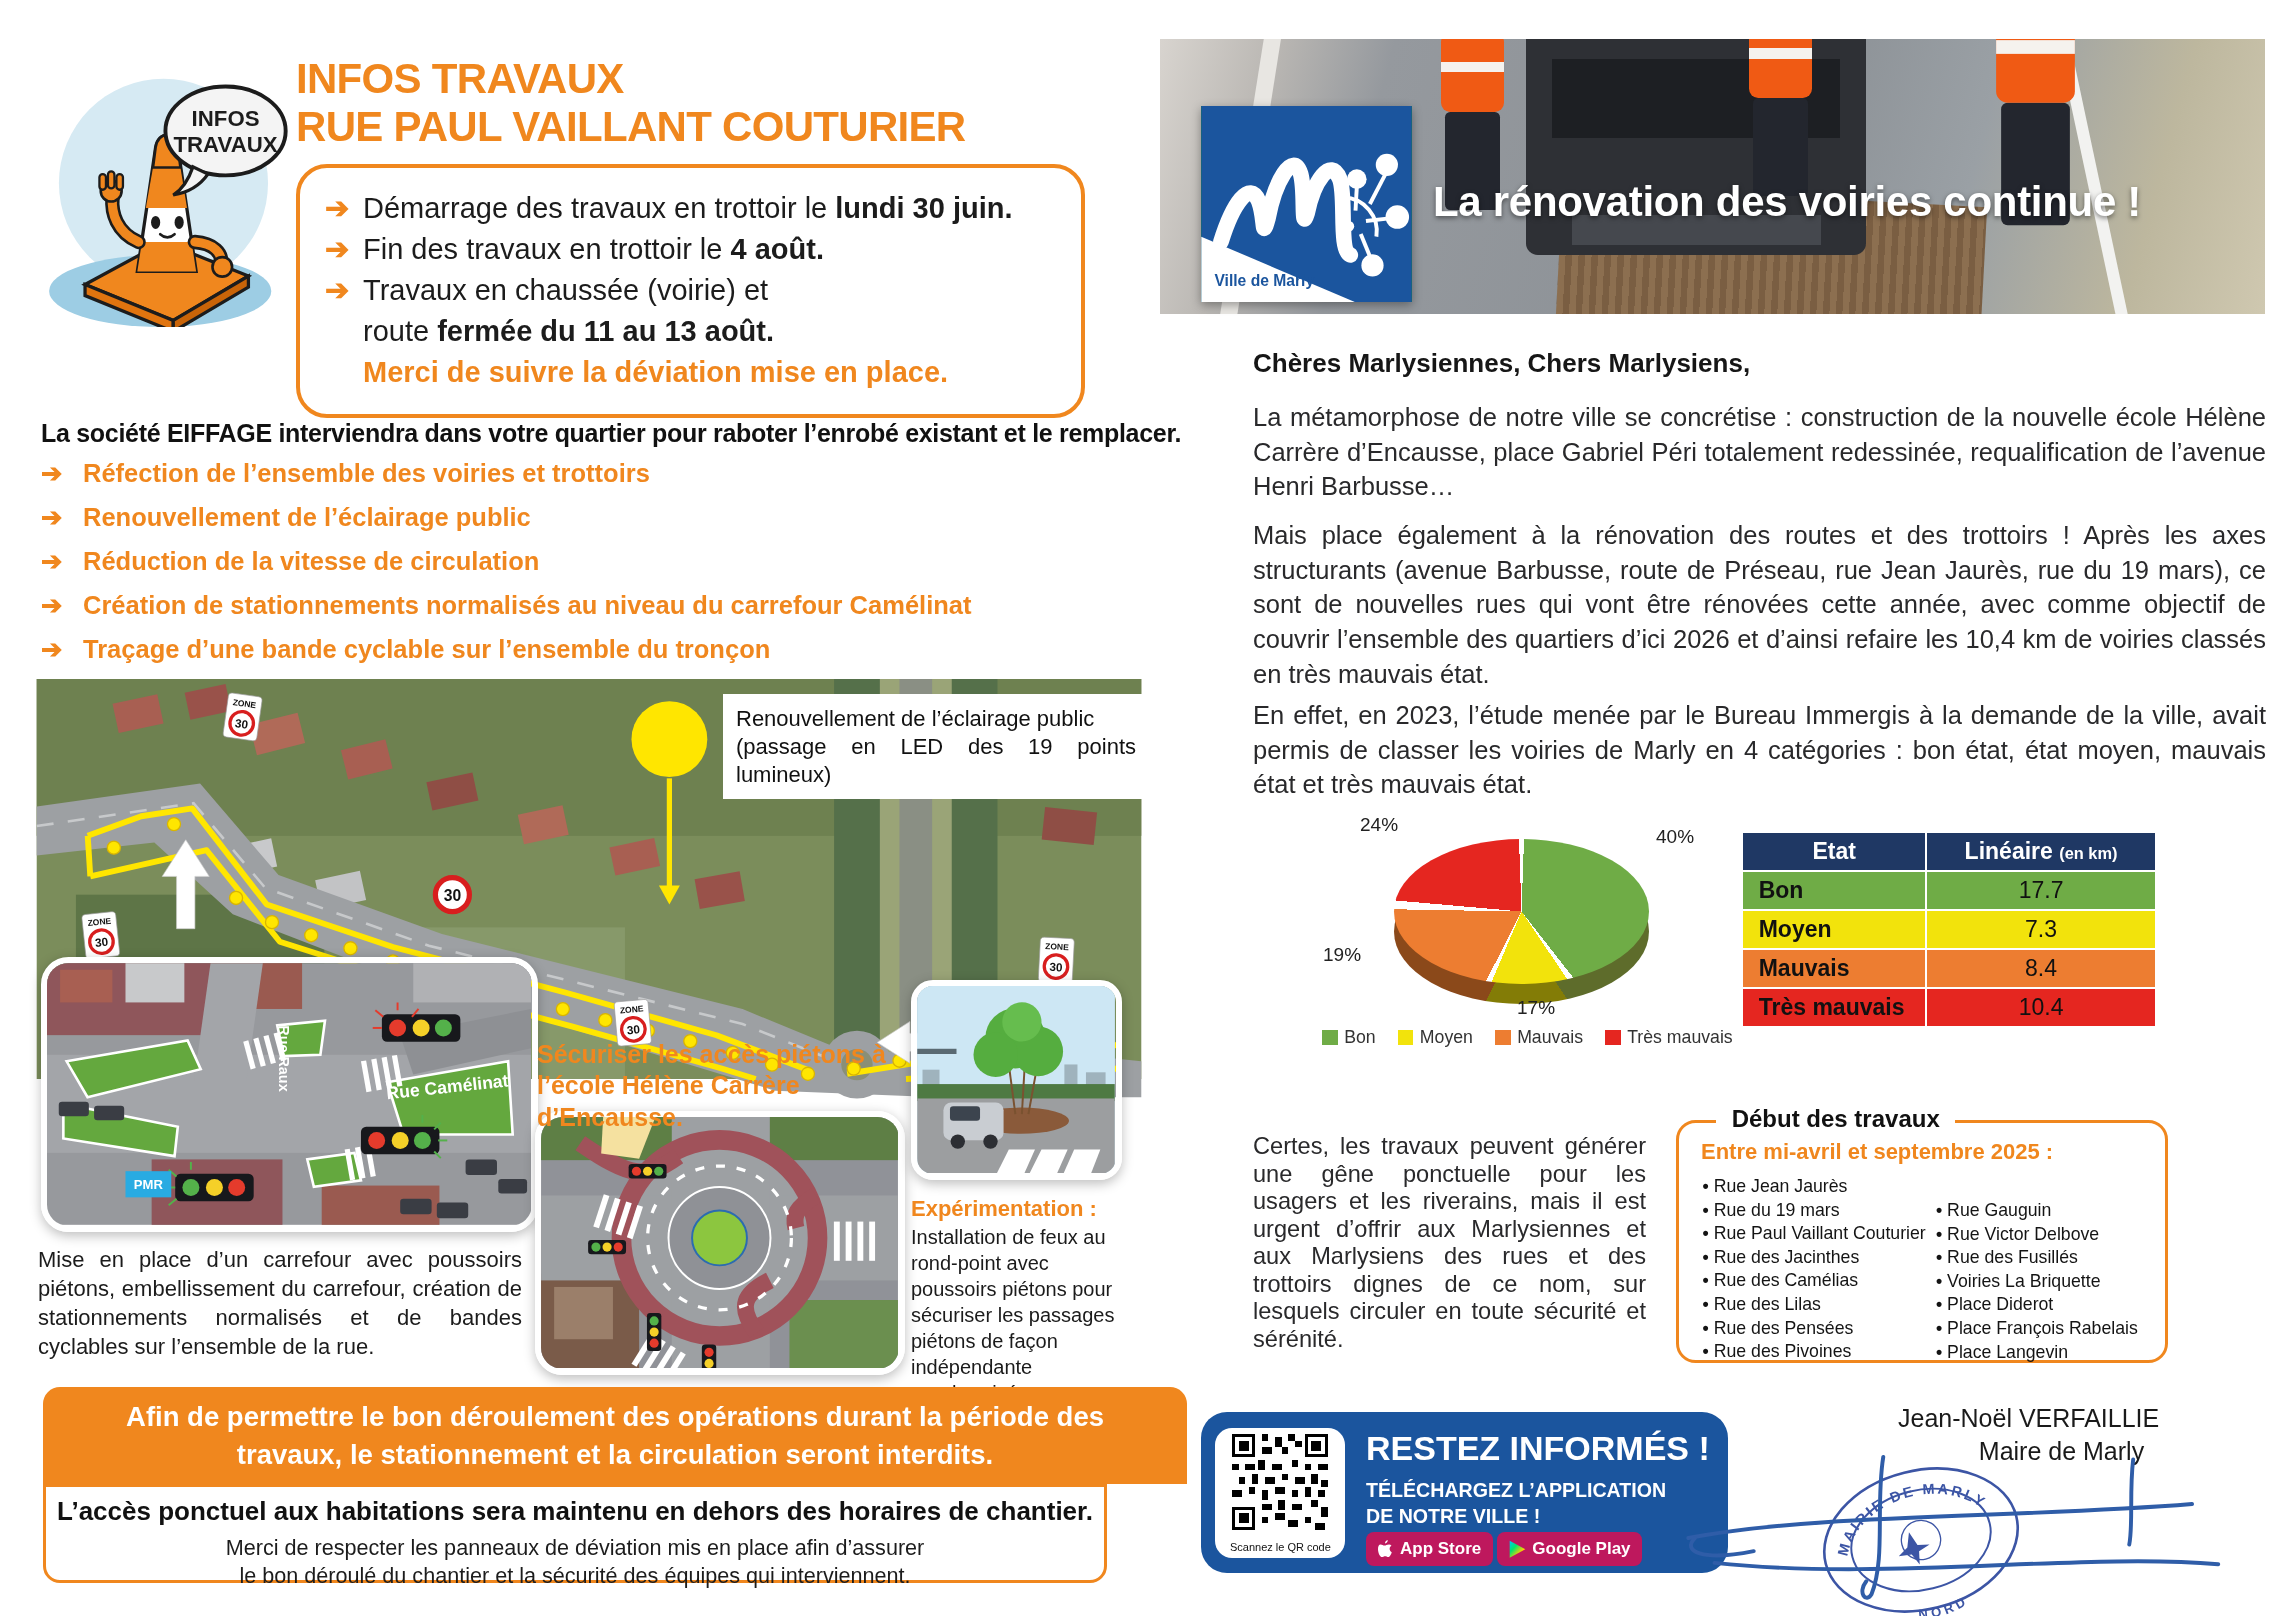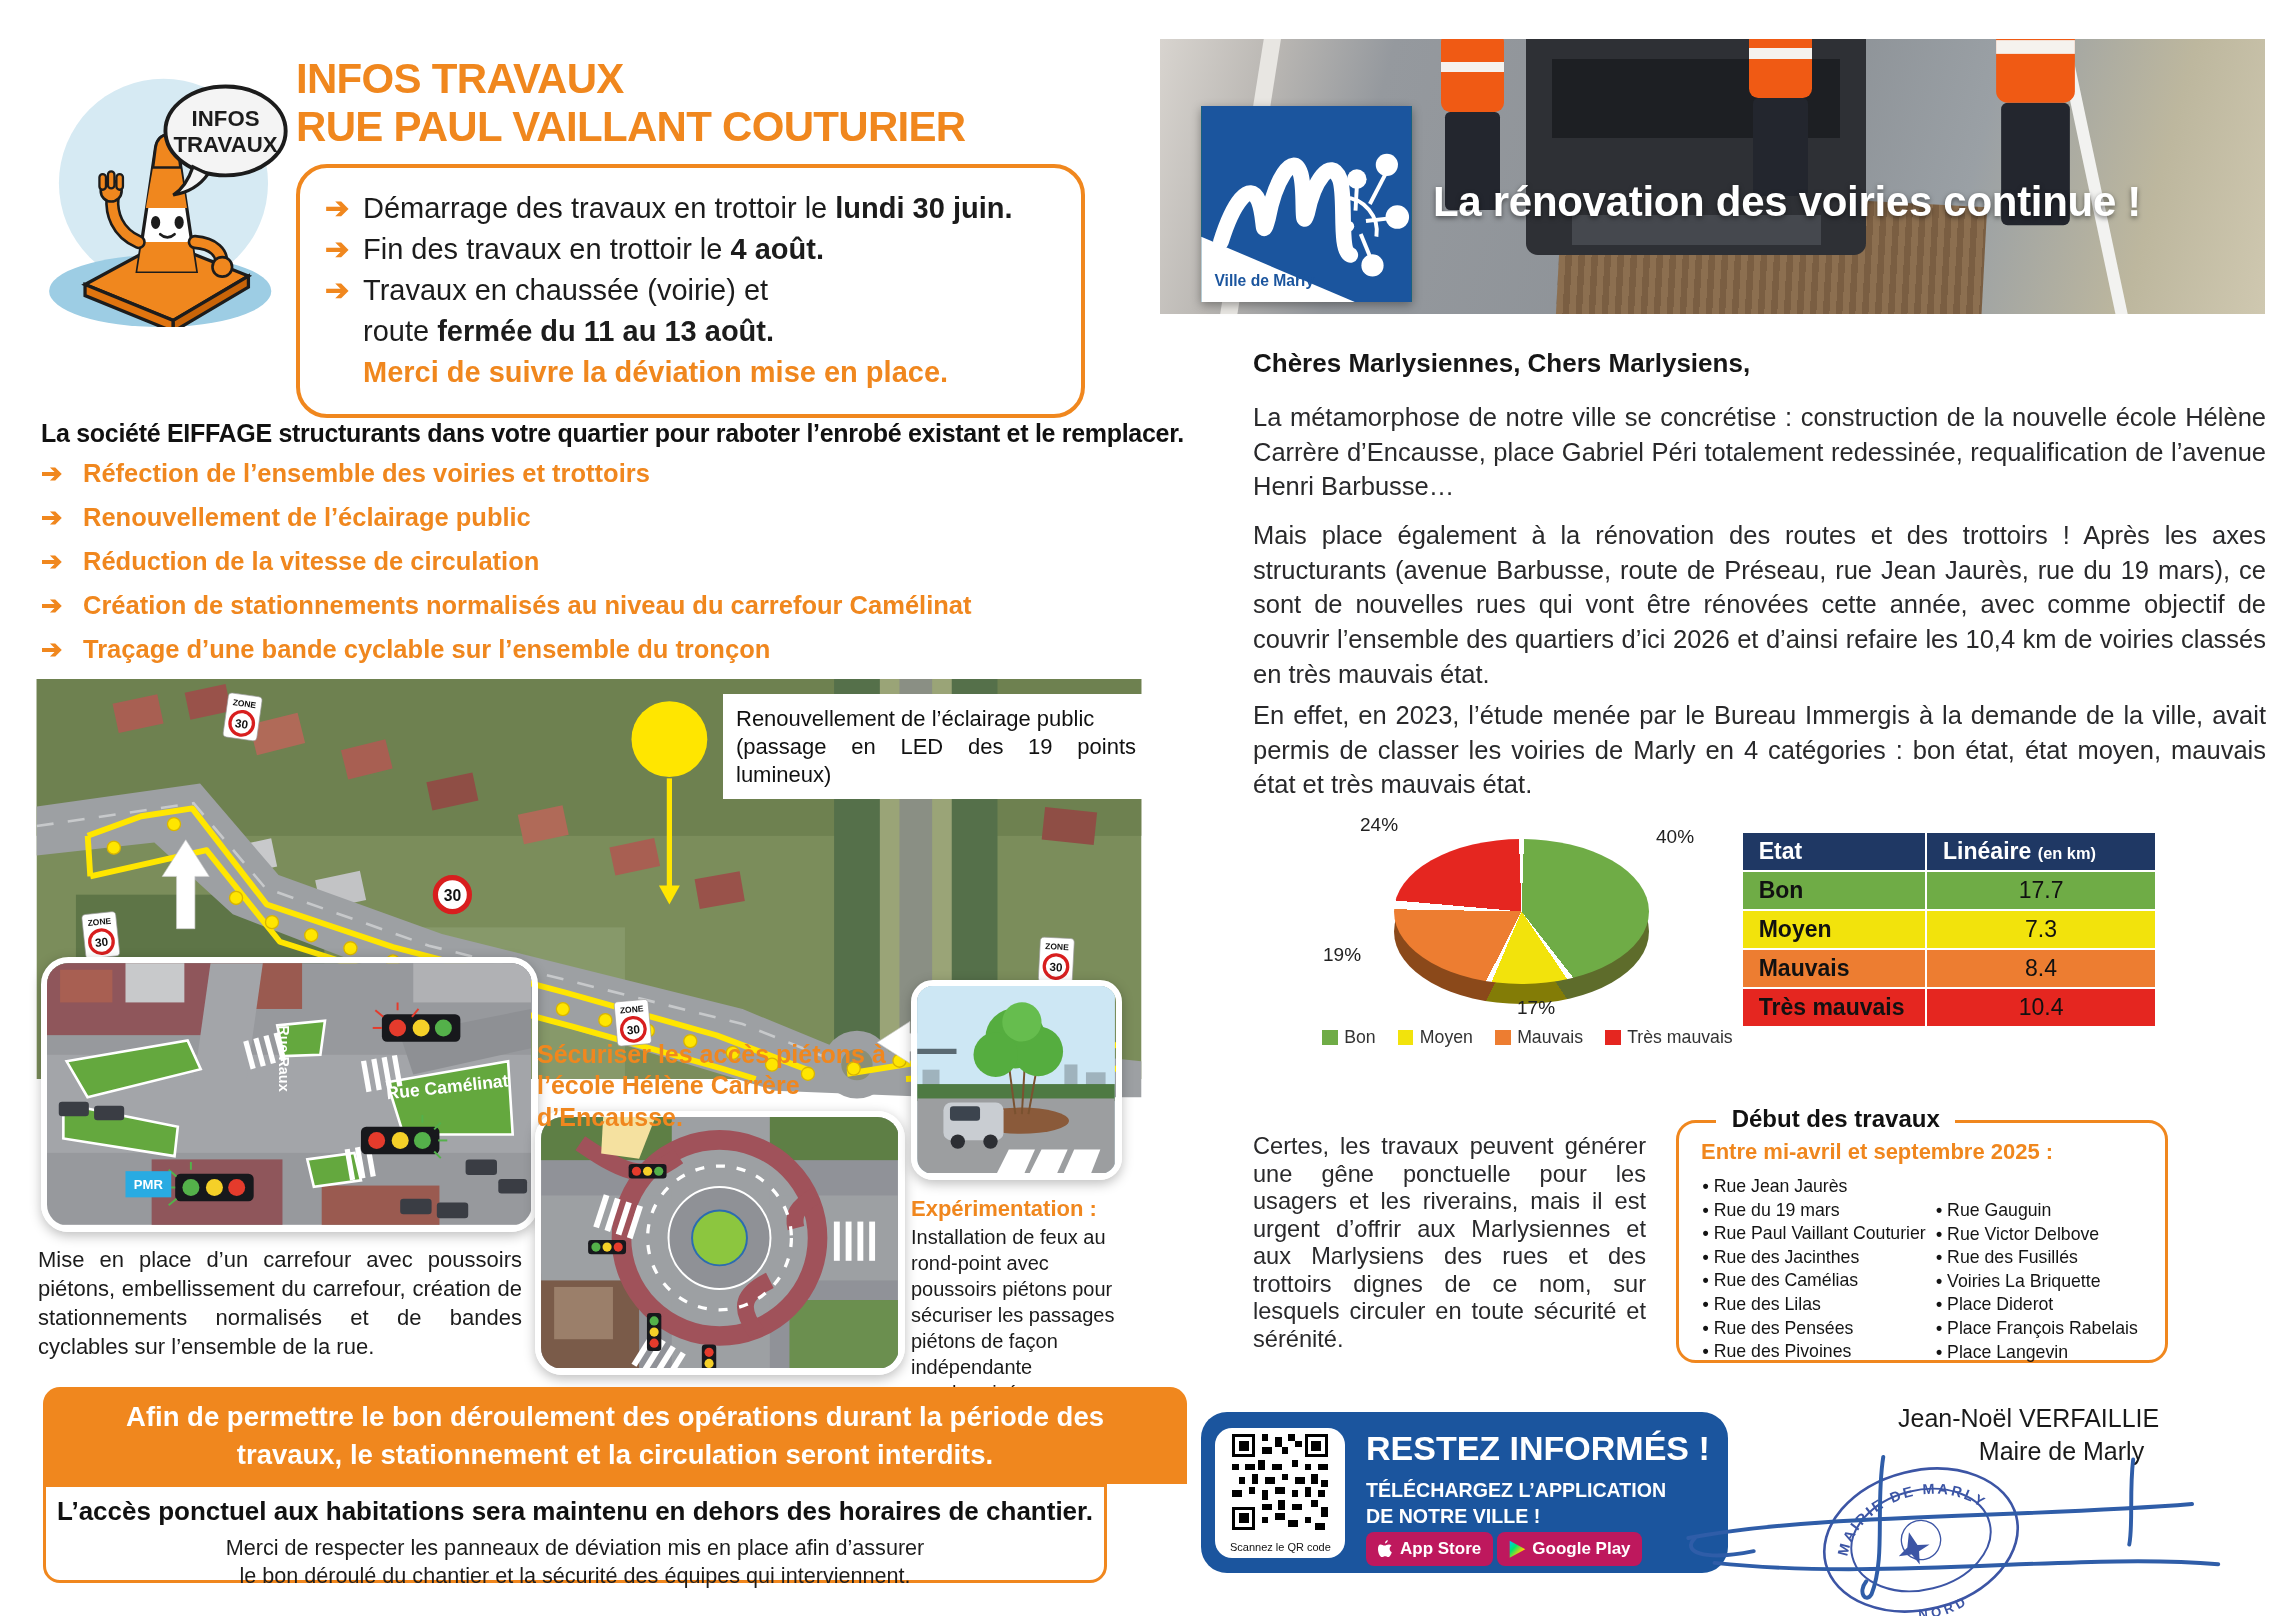--- a/index.html
+++ b/index.html
@@ -76,21 +76,21 @@
          #6f7f33 0deg 146deg, #9a9207 146deg 207deg, #a4561f 207deg 275deg, #991713 275deg 360deg);
        filter:brightness(.85);z-index:-0;}
   .pie-stack{z-index:1;}
   .pct{font-size:19px;color:#222;}
   .legend{left:1322px;top:1027px;display:flex;gap:22px;font-size:17.7px;color:#333;align-items:center;}
   .legend .it{display:flex;align-items:center;gap:6.5px;}
   .legend .sq{width:15.7px;height:15.7px;display:inline-block;}
 
   table.state{left:1741px;top:831px;position:absolute;border-collapse:collapse;font-size:23px;}
   table.state th,table.state td{border:2px solid #fff;padding:0 15.7px;height:37px;}
-  table.state th{background:#1F3864;color:#fff;font-weight:800;text-align:left;width:151px;margin-top:9px;}
+  table.state th{background:#1F3864;color:#fff;font-weight:800;text-align:center;width:151px;margin-top:9px;}
   table.state th.w2{width:196px;}
   table.state td.c1{text-align:left;font-weight:600;color:#111;}
   table.state td.c2{text-align:center;color:#111;}
   .rbon{background:#6FAC46;} .rmoy{background:#F2E30C;} .rmau{background:#ED7D31;} .rtm{background:#E52620;}
   th .sub{font-size:16.4px;font-weight:700;}
 
   .certes{left:1253px;top:1133px;width:393px;font-size:23.6px;line-height:27.5px;text-align:justify;color:#29292b;}
 
   .works-box{left:1676px;top:1120px;width:492px;height:243px;border:3.9px solid #F0871E;border-radius:19.6px;box-sizing:border-box;}
   .works-title{position:absolute;top:-18.3px;left:37px;background:#fff;padding:0 15.7px;
@@ -168,21 +168,21 @@
     <div class="sched-row">
       <span class="arr">➔</span>
       <span><span>Travaux en chaussée (voirie) et</span><b></b></span>
     </div>
     <div class="sched-row noarr">
       <span><span>route </span><b>fermée du 11 au 13 août.</b></span>
     </div>
     <div class="sched-notice">Merci de suivre la déviation mise en place.</div>
   </div>
 
-  <div class="abs intro-line">La société EIFFAGE structurants dans votre quartier pour raboter l’enrobé existant et le remplacer.</div>
+  <div class="abs intro-line">La société EIFFAGE interviendra dans votre quartier pour raboter l’enrobé existant et le remplacer.</div>
 
   <div class="abs bullet-list">
     <div class="bullet-item">
         <span class="arr">➔</span>
         <span>Réfection de l’ensemble des voiries et trottoirs</span>
       </div>
     <div class="bullet-item">
         <span class="arr">➔</span>
         <span>Renouvellement de l’éclairage public</span>
       </div>

